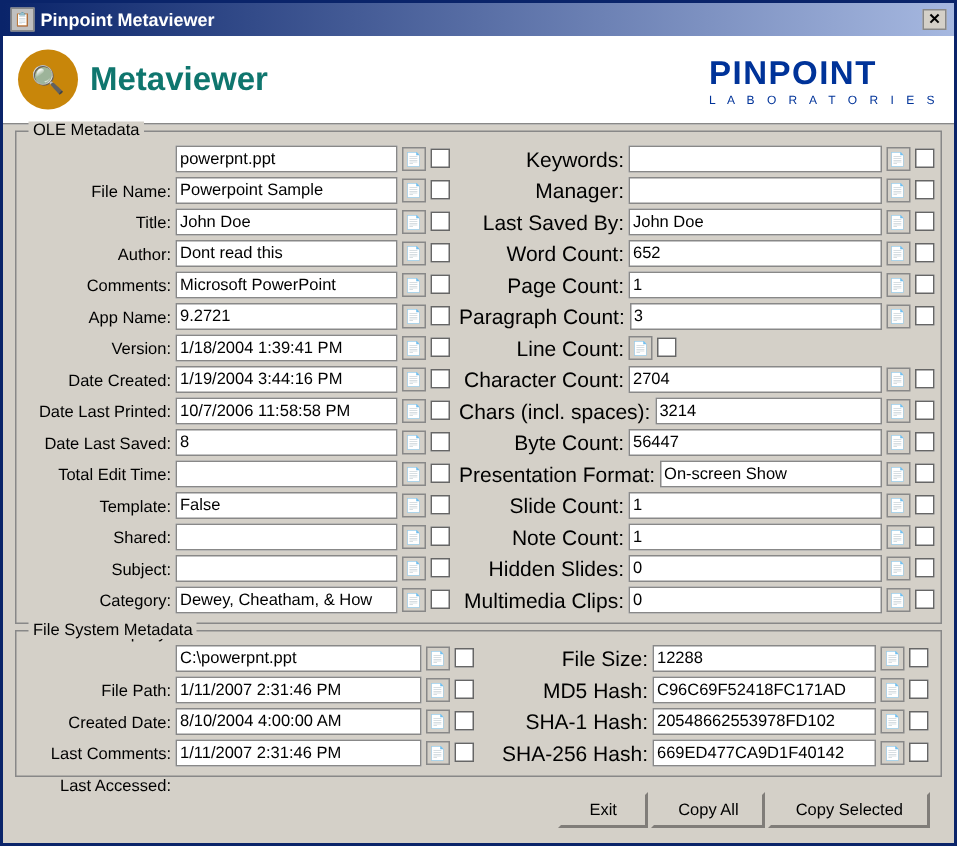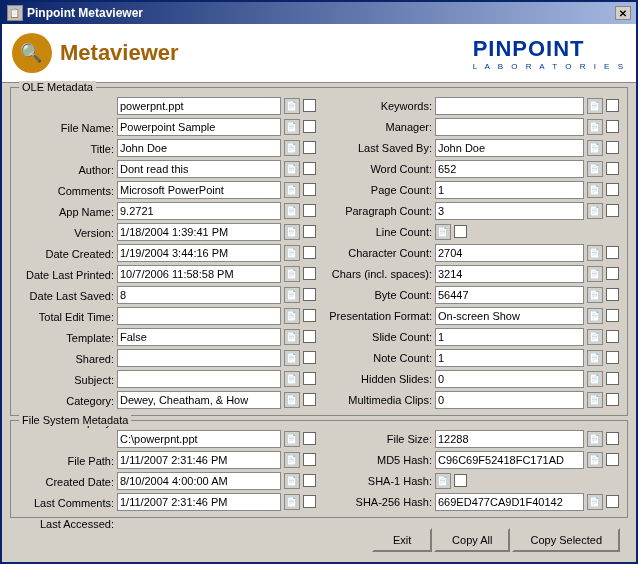--- a/index.html
+++ b/index.html
@@ -80,21 +80,21 @@
       display: flex;
       align-items: center;
       justify-content: center;
       color: white;
       font-size: 18px;
       font-weight: bold;
     }
     .header-title {
       font-size: 22px;
       font-weight: bold;
-      color: #a16207;
+      color: #0f766e;
     }
     .pinpoint-logo {
       font-size: 22px;
       font-weight: bold;
       color: #003399;
       letter-spacing: 1px;
     }
     .pinpoint-sub {
       font-size: 8px;
       color: #003399;
@@ -132,21 +132,21 @@
       min-width: 95px;
       color: #000;
       font-size: 11px;
       white-space: nowrap;
       margin-top: 44px;
     }
     .field-label-sm {
       text-align: right;
       min-width: 110px;
       color: #000;
-      font-size: 11px;
+      font-size: 14px;
       white-space: nowrap;
     }
     .field-input {
       height: 18px;
       border: 1px solid #888;
       background: white;
       font-size: 11px;
       font-family: 'Tahoma', 'Arial', sans-serif;
       padding: 0 2px;
       flex: 1;
@@ -464,20 +464,21 @@
             <div class="checkbox"></div>
           </div>
           <div class="field-row">
             <span class="field-label-sm">MD5 Hash:</span>
             <input class="field-input" value="C96C69F52418FC171AD" readonly="" style="">
             <div class="copy-icon">📄</div>
             <div class="checkbox"></div>
           </div>
           <div class="field-row">
             <span class="field-label-sm">SHA-1 Hash:</span>
+            <input class="field-input" value="20548662553978FD102" readonly="" style="">
             <div class="copy-icon">📄</div>
             <div class="checkbox"></div>
           </div>
           <div class="field-row">
             <span class="field-label-sm">SHA-256 Hash:</span>
             <input class="field-input" value="669ED477CA9D1F40142" readonly="" style="">
             <div class="copy-icon">📄</div>
             <div class="checkbox"></div>
           </div>
         </div>

